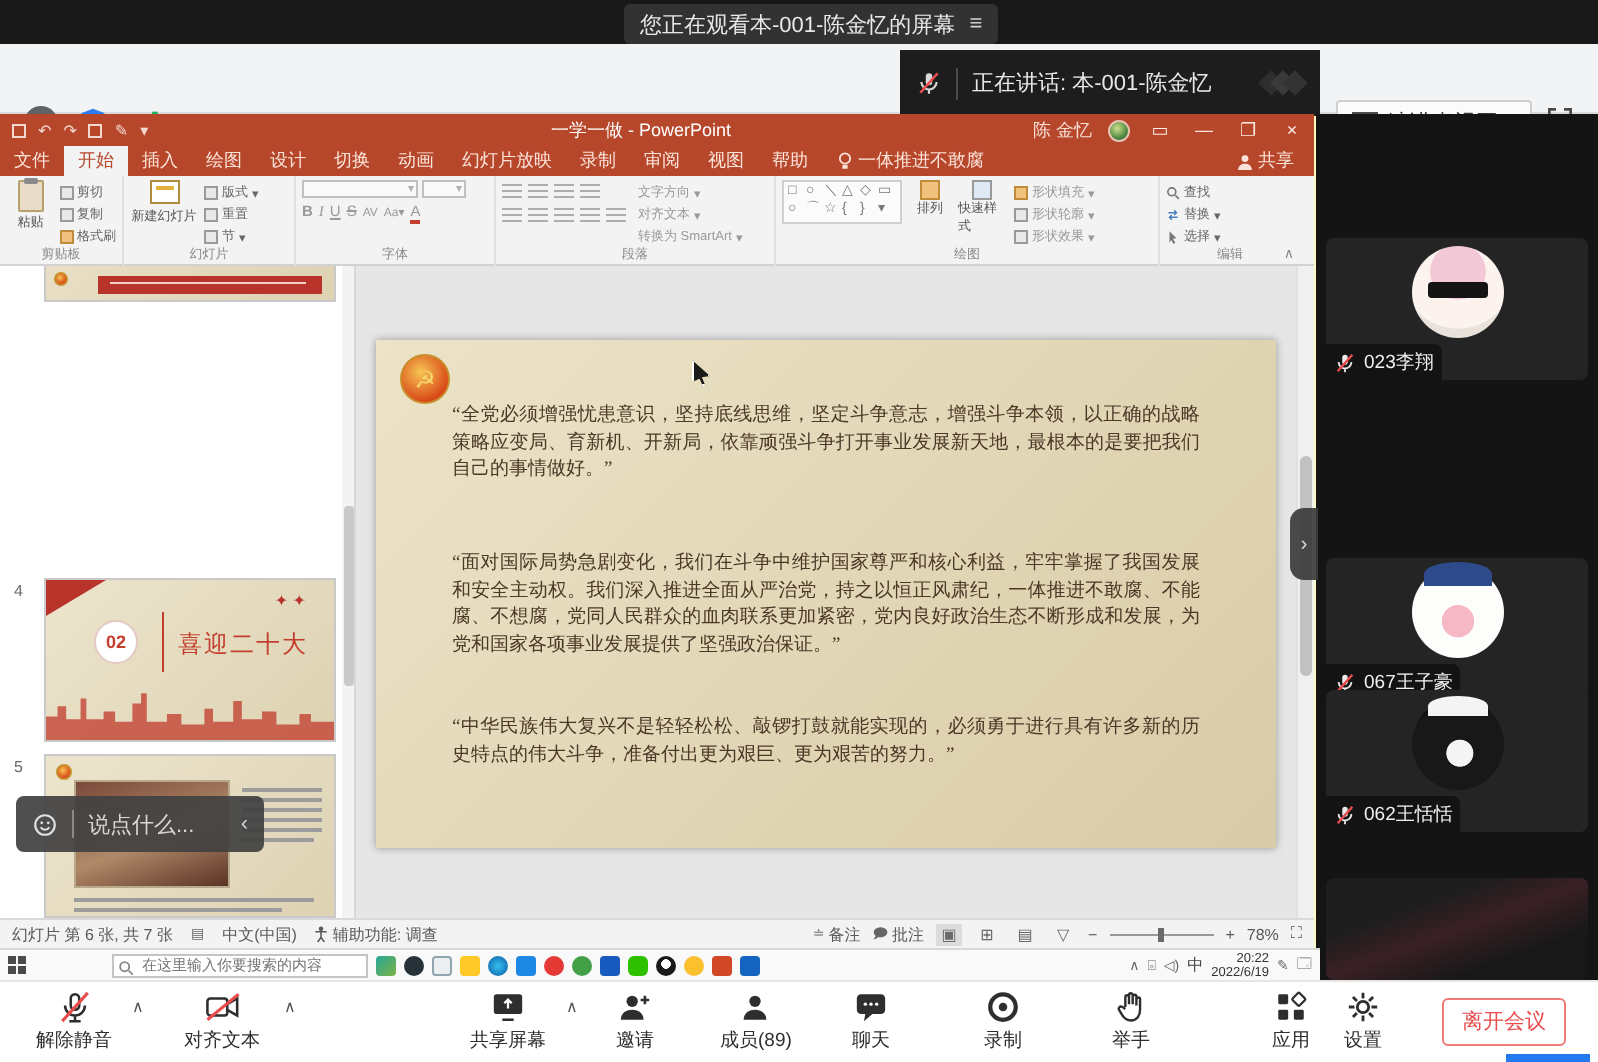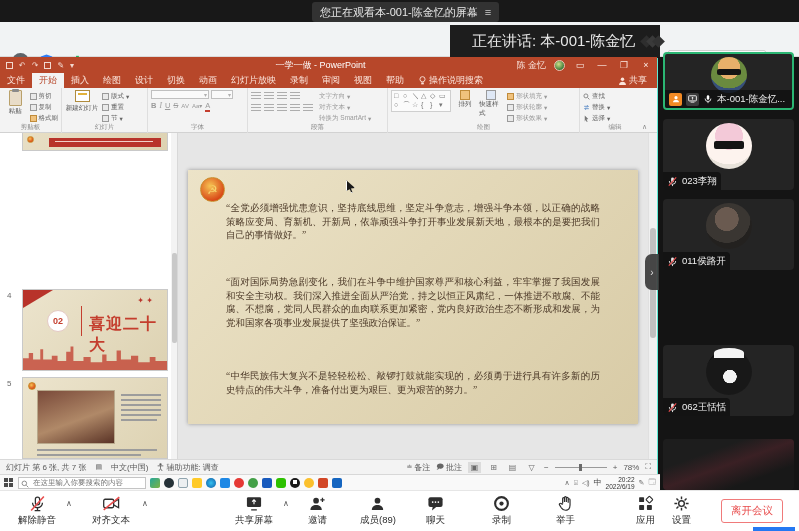--- a/index.html
+++ b/index.html
@@ -1,18 +1,18 @@
 <!DOCTYPE html>
 <html><head>
 <meta charset="utf-8">
 <style>
   * { margin:0; padding:0; box-sizing:border-box; }
   html,body { width:799px; height:531px; }
   body { font-family:"Liberation Sans","DejaVu Sans",sans-serif; background:#000; overflow:hidden; }
-  #app { position:relative; width:799px; height:531px; background:#5eead4; overflow:hidden; }
+  #app { position:relative; width:799px; height:531px; background:#fef9c3; overflow:hidden; }
   .abs { position:absolute; }
 
   
   #topbar { left:0; top:0; width:799px; height:22px; background:#181818; }
   #watch-pill { left:312px; top:2px; height:20px; padding:0 8px; background:#323232; border-radius:3px;
     display:flex; align-items:center; gap:7px; color:#e8e8e8; font-size:11px; white-space:nowrap; }
   .menu-glyph { color:#cfcfcf; font-size:11px; }
 
   
   #subbar { left:0; top:22px; width:799px; height:35px; background:#f1f3f4; border-bottom:1px solid #dadada; }
@@ -22,21 +22,21 @@
   #view-btn { left:668px; top:28px; height:23px; padding:0 7px; background:#fbfbfb; border:1px solid #cfcfcf; border-radius:2px;
     display:flex; align-items:center; gap:5px; font-size:11px; color:#3a3a3a; }
   .layout-ico { width:13px; height:11px; background:#4a4a4a; position:relative; }
   .layout-ico::after { content:""; position:absolute; right:1px; top:1px; width:4px; height:4px; background:#f1f3f4; }
   #fullscreen-ico { left:772px; top:30px; width:16px; height:16px; }
 
   
   #speaking-box { left:450px; top:25px; width:210px; height:33px; background:#1d1d1d;
     display:flex; align-items:center; padding:0 8px; gap:7px; }
   #speaking-box .sep { width:1px; height:16px; background:#4a4a4a; }
-  #speaking-box .txt { color:#e8e8e8; font-size:15px; white-space:nowrap; }
+  #speaking-box .txt { color:#e8e8e8; font-size:11px; white-space:nowrap; }
   .diamond { width:9px; height:9px; transform:rotate(45deg); display:inline-block; }
 
   
   #ppt { left:0; top:57px; width:657px; height:417px; background:#f3f3f3; }
   #ppt-title { left:0; top:0; width:657px; height:16px; background:#b7472a; display:flex; align-items:center;
     color:#f6ddd4; font-size:9px; }
   .qat { display:flex; gap:6px; margin-left:6px; align-items:center; font-size:8px; color:#f2d8ce; }
   .qat .box-ico { width:7px; height:7px; border:1px solid #f2d8ce; }
   #ppt-title .title-text { position:absolute; left:0; right:16px; text-align:center; font-size:9px; color:#ffffff; }
   #ppt-title .right { margin-left:auto; display:flex; align-items:center; gap:8px; padding-right:4px; z-index:2; }
@@ -73,21 +73,21 @@
   #thumbs { left:0; top:0; width:178px; height:326px; background:#ffffff; border-right:1px solid #d8d8d8; overflow:hidden; }
   .thumb-num { position:absolute; left:7px; font-size:8px; color:#6a6a6a; }
   .thumb { position:absolute; left:22px; width:146px; background:linear-gradient(135deg,#ece4cd,#ddd2b2); border:1px solid #c9c9c9; overflow:hidden;}
   .redband { position:absolute; left:0; right:0; height:9px; background:#b8332a; }
   .tinybar { position:absolute; background:#9c9c9c; height:2px; }
   .emblem-dot { position:absolute; border-radius:50%; background:radial-gradient(circle at 40% 35%, #f6c453, #d84315 75%); border:1px solid #c98f2d;}
   .flag-tri { position:absolute; left:0; top:0; width:0; height:0; border-top:18px solid #b8332a; border-right:30px solid transparent;}
   .num-circle { position:absolute; width:22px; height:22px; border-radius:50%; background:#fff; border:1px solid #e4c9c4;
     color:#c43e2e; font-weight:bold; font-size:9px; display:flex; align-items:center; justify-content:center;}
   .vline { position:absolute; width:1px; background:#c43e2e; }
-  .thumb-title { position:absolute; color:#c43e2e; font-weight:bold; font-size:16px; letter-spacing:1px; }
+  .thumb-title { position:absolute; color:#c43e2e; font-weight:normal; font-size:12px; letter-spacing:1px; }
   .skyline { position:absolute; left:0; right:0; bottom:0; height:26px; background:#c0392b; opacity:.75;
     clip-path:polygon(0 100%,0 55%,4% 55%,4% 35%,7% 35%,7% 60%,12% 60%,12% 20%,14% 20%,14% 60%,20% 60%,20% 45%,24% 45%,24% 65%,30% 65%,30% 30%,33% 30%,33% 10%,35% 10%,35% 65%,42% 65%,42% 50%,47% 50%,47% 70%,55% 70%,55% 40%,58% 40%,58% 65%,65% 65%,65% 25%,68% 25%,68% 60%,75% 60%,75% 45%,80% 45%,80% 70%,88% 70%,88% 50%,92% 50%,92% 65%,100% 65%,100% 100%); }
   .photo-block { position:absolute; background:linear-gradient(160deg,#7a4a3a,#b08968 55%,#5a3326); border:1px solid #b9a98c;}
   #thumb-scroll { left:171px; top:0; width:7px; height:326px; background:#f3f3f3; }
   #thumb-scroll .sthumb { position:absolute; left:1px; width:5px; top:120px; height:90px; background:#c9c9c9; border-radius:2px;}
 
   
   #slide { left:188px; top:37px; width:450px; height:254px; background:linear-gradient(135deg,#ece3c8 0%,#e3d8b8 45%,#d8cba6 100%); box-shadow:0 0 4px rgba(0,0,0,.35); }
   #slide .quote { position:absolute; left:38px; width:374px; font-size:9.5px; line-height:13.5px; color:#4b3827;
     font-family:"Liberation Serif","DejaVu Serif",serif; text-align:justify; }
@@ -129,21 +129,21 @@
   .badge.share { background:#3c3c3c; }
   .av-glasses { position:absolute; left:50%; transform:translateX(-50%); background:#141414; border-radius:2px; }
   .av-hat { position:absolute; left:50%; transform:translateX(-50%); border-radius:50% 50% 0 0; }
 
   
   #taskbar { left:0; top:474px; width:660px; height:16px; background:#f9f9f9; border-top:1px solid #d8d8d8;
     display:flex; align-items:center; gap:4px; padding:0 4px; z-index:5;}
   #start-ico { width:10px; height:10px; display:grid; grid-template-columns:4px 4px; grid-template-rows:4px 4px; gap:1px; }
   #start-ico i { background:#4a4a4a; }
   #tb-search { width:128px; height:12px; background:#fff; border:1px solid #c4c4c4; font-size:7.5px; color:#555;
-    padding:0 2px 0 14px; position:relative; }
+    padding:0 2px 0 14px; position:relative;margin-left:38px; }
   #tb-search input { width:100%; height:100%; border:0; outline:0; font-size:7.5px; color:#555; background:transparent; font-family:inherit;}
   .tb-ico { width:10px; height:10px; border-radius:2px; flex:none; }
   .tray { margin-left:auto; display:flex; align-items:center; gap:4px; font-size:8px; color:#444; }
   #tb-clock { text-align:right; font-size:6.5px; line-height:7px; color:#333; }
   .tb-glyph { font-size:7px; color:#666; }
 
   
   #mtoolbar { left:0; top:490px; width:799px; height:41px; background:#ffffff; border-top:1px solid #e6e6e6; z-index:10; }
   .mt-item { position:absolute; top:4px; display:flex; flex-direction:column; align-items:center; gap:2px; color:#2e2e2e; font-size:9.5px; white-space:nowrap;}
   .mt-caret { position:absolute; top:8px; font-size:8px; color:#555; }
@@ -234,21 +234,21 @@
       <span class="ppt-tab">幻灯片放映</span>
       <span class="ppt-tab">录制</span>
       <span class="ppt-tab">审阅</span>
       <span class="ppt-tab">视图</span>
       <span class="ppt-tab">帮助</span>
       <span id="tellme">
         <svg width="7" height="9" viewBox="0 0 10 14">
             <circle cx="5" cy="5" r="4" fill="none" stroke="#fbe3da" stroke-width="1.4"></circle>
             <rect x="3" y="10" width="4" height="3" fill="#fbe3da"></rect>
           </svg>
-        <span>操作说明搜索</span>
+        <span>一体推进不敢腐</span>
       </span>
       <span id="share-tab">
         <svg width="7" height="8" viewBox="0 0 12 14">
             <circle cx="6" cy="4" r="3" fill="#fbe3da"></circle>
             <path d="M0 14c0-4 3-5.5 6-5.5S12 10 12 14z" fill="#fbe3da"></path>
           </svg>
         <span>共享</span>
       </span>
     </div>
 
@@ -432,21 +432,21 @@
 
         <div id="thumb-scroll" class="abs">
             <span class="sthumb"></span>
           </div>
       </div>
 
       <div id="slide" class="abs">
         <div id="slide-emblem" class="abs emblem-dot">☭</div>
         <div class="quote" style="top:32px">“全党必须增强忧患意识，坚持底线思维，坚定斗争意志，增强斗争本领，以正确的战略策略应变局、育新机、开新局，依靠顽强斗争打开事业发展新天地，最根本的是要把我们自己的事情做好。”</div>
         <div class="quote" style="top:106px">“面对国际局势急剧变化，我们在斗争中维护国家尊严和核心利益，牢牢掌握了我国发展和安全主动权。我们深入推进全面从严治党，持之以恒正风肃纪，一体推进不敢腐、不能腐、不想腐，党同人民群众的血肉联系更加紧密，党内良好政治生态不断形成和发展，为党和国家各项事业发展提供了坚强政治保证。”</div>
-        <div class="quote" style="top:200px">“中华民族伟大复兴不是轻轻松松、敲锣打鼓就能实现的，必须勇于进行具有许多新的历史特点的伟大斗争，准备付出更为艰巨、更为艰苦的努力。”</div>
+        <div class="quote" style="top:188px">“中华民族伟大复兴不是轻轻松松、敲锣打鼓就能实现的，必须勇于进行具有许多新的历史特点的伟大斗争，准备付出更为艰巨、更为艰苦的努力。”</div>
         <div id="cursor" class="abs"></div>
       </div>
 
       <div id="ppt-scrollbar" class="abs">
           <span class="sthumb"></span>
         </div>
     </div>
 
     <div id="ppt-status" class="abs">
       <span>幻灯片 第 6 张, 共 7 张</span>
@@ -476,75 +476,63 @@
         <span class="zoom-track">
             <span class="zoom-handle"></span>
           </span>
         <span>+</span>
         <span>78%</span>
         <span>⛶</span>
       </span>
     </div>
   </div>
 
+  <div id="chatbar" class="abs">
+    <svg width="13" height="13" viewBox="0 0 24 24">
+      <circle cx="12" cy="12" r="9" fill="none" stroke="#e0e0e0" stroke-width="2"></circle>
+      <circle cx="9" cy="10" r="1.3" fill="#e0e0e0"></circle>
+        <circle cx="15" cy="10" r="1.3" fill="#e0e0e0"></circle>
+      <path d="M8 14c1 1.6 2.5 2.4 4 2.4s3-.8 4-2.4" fill="none" stroke="#e0e0e0" stroke-width="1.8"></path>
+    </svg>
+    <span class="sep"></span>
+    <span class="ph">说点什么...</span>
+    <span class="collapse">‹</span>
+  </div>
 
   <div id="side-collapse" class="abs">›</div>
 
   <div id="sidebar" class="abs">
 
-    <div class="tile speaking" style="top:-5px;height:58px">
-      <span class="avatar" style="top:3px;width:36px;height:36px;background:radial-gradient(circle at 50% 30%,#e8b06a 0 36%,#6a8a3f 37% 66%,#37507a 67%)"></span>
-      <span class="av-glasses" style="top:15px;width:24px;height:6px"></span>
-      <span class="namebar" style="width:131px">
-        <span class="badge host">
-          <svg width="8" height="8" viewBox="0 0 12 12">
-              <circle cx="6" cy="4" r="2.4" fill="#fff"></circle>
-              <path d="M1.5 11c0-2.8 2-4 4.5-4s4.5 1.2 4.5 4z" fill="#fff"></path>
-            </svg>
-        </span>
-        <span class="badge share">
-          <svg width="9" height="8" viewBox="0 0 14 12">
-              <rect x="1" y="1" width="12" height="8" rx="1" fill="none" stroke="#fff" stroke-width="1.4"></rect>
-              <path d="M7 7V3.4M5.5 4.8L7 3.2l1.5 1.6" stroke="#fff" stroke-width="1.2" fill="none"></path>
-              <path d="M4 11h6" stroke="#fff" stroke-width="1.2"></path>
-            </svg>
-        </span>
-        <svg width="10" height="10" viewBox="0 0 24 24">
-          <rect x="9" y="3" width="6" height="11" rx="3" fill="#fff"></rect>
-            <path d="M5 11a7 7 0 0 0 14 0M12 18v4" stroke="#fff" stroke-width="2" fill="none"></path>
-        </svg>
-        <span>本-001-陈金忆...</span>
-      </span>
-    </div>
 
     <div class="tile" style="top:62px;height:71px">
       <span class="avatar" style="top:4px;width:46px;height:46px;background:radial-gradient(circle at 50% 28%,#f3c9d8 0 34%,#fdf3ee 35% 70%,#e8e2da 71%)"></span>
       <span class="av-glasses" style="top:22px;width:30px;height:8px"></span>
       <span class="namebar">
         <svg width="11" height="11" viewBox="0 0 24 24">
           <rect x="9" y="3" width="6" height="11" rx="3" fill="#e8e8e8"></rect>
             <path d="M5 11a7 7 0 0 0 14 0M12 18v4" stroke="#e8e8e8" stroke-width="2" fill="none"></path>
           <line x1="4" y1="21" x2="20" y2="3" stroke="#e84c4c" stroke-width="2.6"></line>
         </svg>
         <span>023李翔</span>
       </span>
     </div>
 
-    <div class="tile" style="top:142px;height:71px">
-      <span class="avatar" style="top:4px;width:46px;height:46px;background:radial-gradient(circle at 45% 35%,#6a5a50 0 30%,#3a3632 31% 60%,#23211f 61%)"></span>
+
+    <div class="tile" style="top:222px;height:71px">
+      <span class="avatar" style="top:4px;width:46px;height:46px;background:radial-gradient(circle at 50% 60%,#f5b8c4 0 22%,#fdfdfb 23% 75%,#efe9e2 76%)"></span>
+      <span class="av-hat" style="top:2px;width:34px;height:12px;background:#2d4a8a"></span>
       <span class="namebar">
         <svg width="11" height="11" viewBox="0 0 24 24">
           <rect x="9" y="3" width="6" height="11" rx="3" fill="#e8e8e8"></rect>
             <path d="M5 11a7 7 0 0 0 14 0M12 18v4" stroke="#e8e8e8" stroke-width="2" fill="none"></path>
           <line x1="4" y1="21" x2="20" y2="3" stroke="#e84c4c" stroke-width="2.6"></line>
         </svg>
-        <span>011侯路开</span>
-      </span>
-    </div>
-
+        <span>067王子豪</span>
+      </span>
+    </div>
 
     <div class="tile" style="top:288px;height:71px">
       <span class="avatar" style="top:4px;width:46px;height:46px;background:radial-gradient(circle at 52% 60%,#f4f4f4 0 18%,#181818 19% 70%,#101010 71%)"></span>
       <span class="av-hat" style="top:3px;width:30px;height:10px;background:#f4f4f4"></span>
       <span class="namebar">
         <svg width="11" height="11" viewBox="0 0 24 24">
           <rect x="9" y="3" width="6" height="11" rx="3" fill="#e8e8e8"></rect>
             <path d="M5 11a7 7 0 0 0 14 0M12 18v4" stroke="#e8e8e8" stroke-width="2" fill="none"></path>
           <line x1="4" y1="21" x2="20" y2="3" stroke="#e84c4c" stroke-width="2.6"></line>
         </svg>

